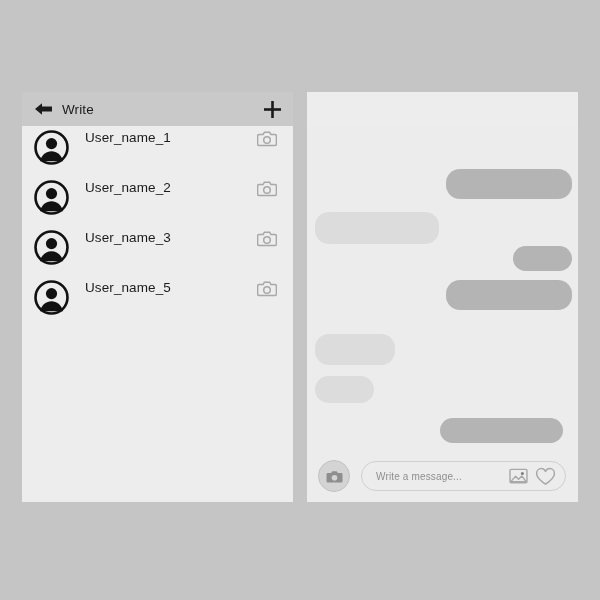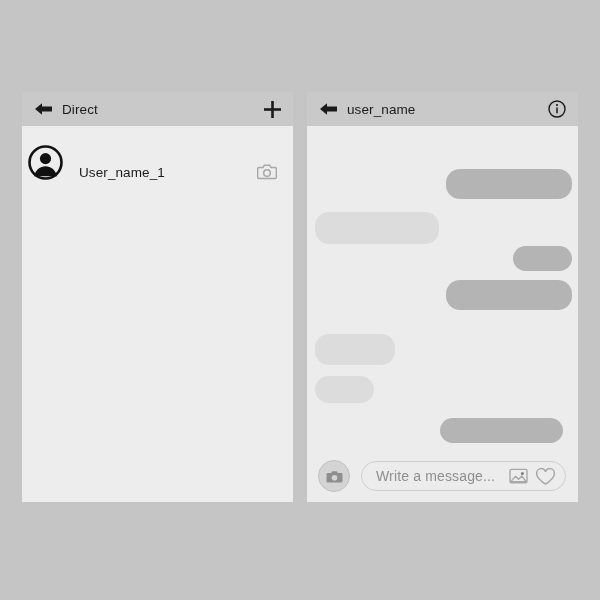--- a/index.html
+++ b/index.html
@@ -90,23 +90,23 @@
     width: 100%;
     height: 376px;
     background: #ededed;
     box-sizing: border-box;
     padding-top: 4px;
   }
   .list-row {
     position: relative;
     height: 50px;
     display: flex;
-    align-items: flex-end;
-    box-sizing: border-box;
-    padding: 0 16px 0 6px;
+    align-items: flex-start;
+    box-sizing: border-box;
+    padding: 0 16px 0 12px;
   }
   .avatar {
     width: 35px;
     height: 35px;
     flex: 0 0 auto;
     display: block;
   }
   .row-name {
     font-size: 13.5px;
     color: #1b1b1b;
@@ -170,21 +170,21 @@
     border-radius: 15px;
     border: 1.5px solid #cfcfcf;
     background: #ececec;
     display: flex;
     align-items: center;
     box-sizing: border-box;
     padding: 0 9px 0 14px;
     min-width: 0;
   }
   .msg-placeholder {
-    font-size: 14px;
+    font-size: 10px;
     color: #8f8f8f;
     flex: 1 1 auto;
     white-space: nowrap;
     overflow: hidden;
     letter-spacing: .15px;
   }
   .icon-photo {
     width: 19px;
     height: 18px;
     flex: 0 0 auto;
@@ -204,21 +204,21 @@
 <div id="stage">
 
   <div class="panel" id="list-panel">
 
     <div class="panel-header">
       <span>
         <svg class="icon-back" viewBox="0 0 19 14" aria-hidden="true">
           <path d="M1 7 L8 1.2 L8 4.6 L18 4.6 L18 9.4 L8 9.4 L8 12.8 Z" fill="#1b1b1b"></path>
         </svg>
       </span>
-      <span class="header-title">Direct</span>
+      <span class="header-title">Write</span>
       <span class="header-spacer"></span>
       <span>
         <svg class="icon-plus" viewBox="0 0 17 17" aria-hidden="true">
           <rect x="7.2" y="0" width="2.6" height="17" fill="#1b1b1b"></rect>
           <rect x="0" y="7.2" width="17" height="2.6" fill="#1b1b1b"></rect>
         </svg>
       </span>
     </div>
 
     <div class="list-body">
@@ -234,47 +234,82 @@
         <span class="row-name">User_name_1</span>
         <span class="row-spacer"></span>
         <span>
           <svg class="icon-camera-sm" viewBox="0 0 20 17" aria-hidden="true">
             <path d="M2.2 4.4 H6.1 L7.4 2.2 H12.6 L13.9 4.4 H17.8 A1.6 1.6 0 0 1 19.4 6 V14 A1.6 1.6 0 0 1 17.8 15.6 H2.2 A1.6 1.6 0 0 1 0.6 14 V6 A1.6 1.6 0 0 1 2.2 4.4 Z" fill="none" stroke="#a8a8a8" stroke-width="1.5"></path>
             <circle cx="10" cy="10" r="3.3" fill="none" stroke="#a8a8a8" stroke-width="1.5"></circle>
           </svg>
         </span>
       </div>
 
-
-
-
+      <div class="list-row">
+        <span>
+          <svg class="avatar" viewBox="0 0 35 35" aria-hidden="true">
+            <circle cx="17.5" cy="17.5" r="16" fill="#ededed" stroke="#111111" stroke-width="2.6"></circle>
+            <circle cx="17.5" cy="13.6" r="5.6" fill="#111111"></circle>
+            <path d="M5.9 31.2 C7.6 24.6 12.2 21.2 17.5 21.2 C22.8 21.2 27.4 24.6 29.1 31.2 Z" fill="#111111"></path>
+          </svg>
+        </span>
+        <span class="row-name">User_name_2</span>
+        <span class="row-spacer"></span>
+        <span>
+          <svg class="icon-camera-sm" viewBox="0 0 20 17" aria-hidden="true">
+            <path d="M2.2 4.4 H6.1 L7.4 2.2 H12.6 L13.9 4.4 H17.8 A1.6 1.6 0 0 1 19.4 6 V14 A1.6 1.6 0 0 1 17.8 15.6 H2.2 A1.6 1.6 0 0 1 0.6 14 V6 A1.6 1.6 0 0 1 2.2 4.4 Z" fill="none" stroke="#a8a8a8" stroke-width="1.5"></path>
+            <circle cx="10" cy="10" r="3.3" fill="none" stroke="#a8a8a8" stroke-width="1.5"></circle>
+          </svg>
+        </span>
+      </div>
+
+      <div class="list-row">
+        <span>
+          <svg class="avatar" viewBox="0 0 35 35" aria-hidden="true">
+            <circle cx="17.5" cy="17.5" r="16" fill="#ededed" stroke="#111111" stroke-width="2.6"></circle>
+            <circle cx="17.5" cy="13.6" r="5.6" fill="#111111"></circle>
+            <path d="M5.9 31.2 C7.6 24.6 12.2 21.2 17.5 21.2 C22.8 21.2 27.4 24.6 29.1 31.2 Z" fill="#111111"></path>
+          </svg>
+        </span>
+        <span class="row-name">User_name_3</span>
+        <span class="row-spacer"></span>
+        <span>
+          <svg class="icon-camera-sm" viewBox="0 0 20 17" aria-hidden="true">
+            <path d="M2.2 4.4 H6.1 L7.4 2.2 H12.6 L13.9 4.4 H17.8 A1.6 1.6 0 0 1 19.4 6 V14 A1.6 1.6 0 0 1 17.8 15.6 H2.2 A1.6 1.6 0 0 1 0.6 14 V6 A1.6 1.6 0 0 1 2.2 4.4 Z" fill="none" stroke="#a8a8a8" stroke-width="1.5"></path>
+            <circle cx="10" cy="10" r="3.3" fill="none" stroke="#a8a8a8" stroke-width="1.5"></circle>
+          </svg>
+        </span>
+      </div>
+
+
+      <div class="list-row">
+        <span>
+          <svg class="avatar" viewBox="0 0 35 35" aria-hidden="true">
+            <circle cx="17.5" cy="17.5" r="16" fill="#ededed" stroke="#111111" stroke-width="2.6"></circle>
+            <circle cx="17.5" cy="13.6" r="5.6" fill="#111111"></circle>
+            <path d="M5.9 31.2 C7.6 24.6 12.2 21.2 17.5 21.2 C22.8 21.2 27.4 24.6 29.1 31.2 Z" fill="#111111"></path>
+          </svg>
+        </span>
+        <span class="row-name">User_name_5</span>
+        <span class="row-spacer"></span>
+        <span>
+          <svg class="icon-camera-sm" viewBox="0 0 20 17" aria-hidden="true">
+            <path d="M2.2 4.4 H6.1 L7.4 2.2 H12.6 L13.9 4.4 H17.8 A1.6 1.6 0 0 1 19.4 6 V14 A1.6 1.6 0 0 1 17.8 15.6 H2.2 A1.6 1.6 0 0 1 0.6 14 V6 A1.6 1.6 0 0 1 2.2 4.4 Z" fill="none" stroke="#a8a8a8" stroke-width="1.5"></path>
+            <circle cx="10" cy="10" r="3.3" fill="none" stroke="#a8a8a8" stroke-width="1.5"></circle>
+          </svg>
+        </span>
+      </div>
 
 
 
     </div>
   </div>
 
   <div class="panel" id="chat-panel">
 
-    <div class="panel-header">
-      <span>
-        <svg class="icon-back" viewBox="0 0 19 14" aria-hidden="true">
-          <path d="M1 7 L8 1.2 L8 4.6 L18 4.6 L18 9.4 L8 9.4 L8 12.8 Z" fill="#1b1b1b"></path>
-        </svg>
-      </span>
-      <span class="header-title">user_name</span>
-      <span class="header-spacer"></span>
-      <span>
-        <svg class="icon-info" viewBox="0 0 18 18" aria-hidden="true">
-          <circle cx="9" cy="9" r="8" fill="none" stroke="#1b1b1b" stroke-width="1.4"></circle>
-          <circle cx="9" cy="5" r="1.05" fill="#1b1b1b"></circle>
-          <rect x="8.25" y="7.3" width="1.5" height="6.2" rx="0.7" fill="#1b1b1b"></rect>
-        </svg>
-      </span>
-    </div>
 
     <div class="chat-body">
       <div class="bubble out" style="left:139px; top:43px; width:126px; height:30px;"></div>
       <div class="bubble in" style="left:8px;   top:86px;  width:124px; height:32px;"></div>
       <div class="bubble out" style="left:206px; top:120px; width:59px;  height:25px;"></div>
       <div class="bubble out" style="left:139px; top:154px; width:126px; height:30px;"></div>
       <div class="bubble in" style="left:8px;   top:208px; width:80px;  height:31px;"></div>
       <div class="bubble in" style="left:8px;   top:250px; width:59px;  height:27px;"></div>
       <div class="bubble out" style="left:133px; top:292px; width:123px; height:25px;"></div>
     </div>

